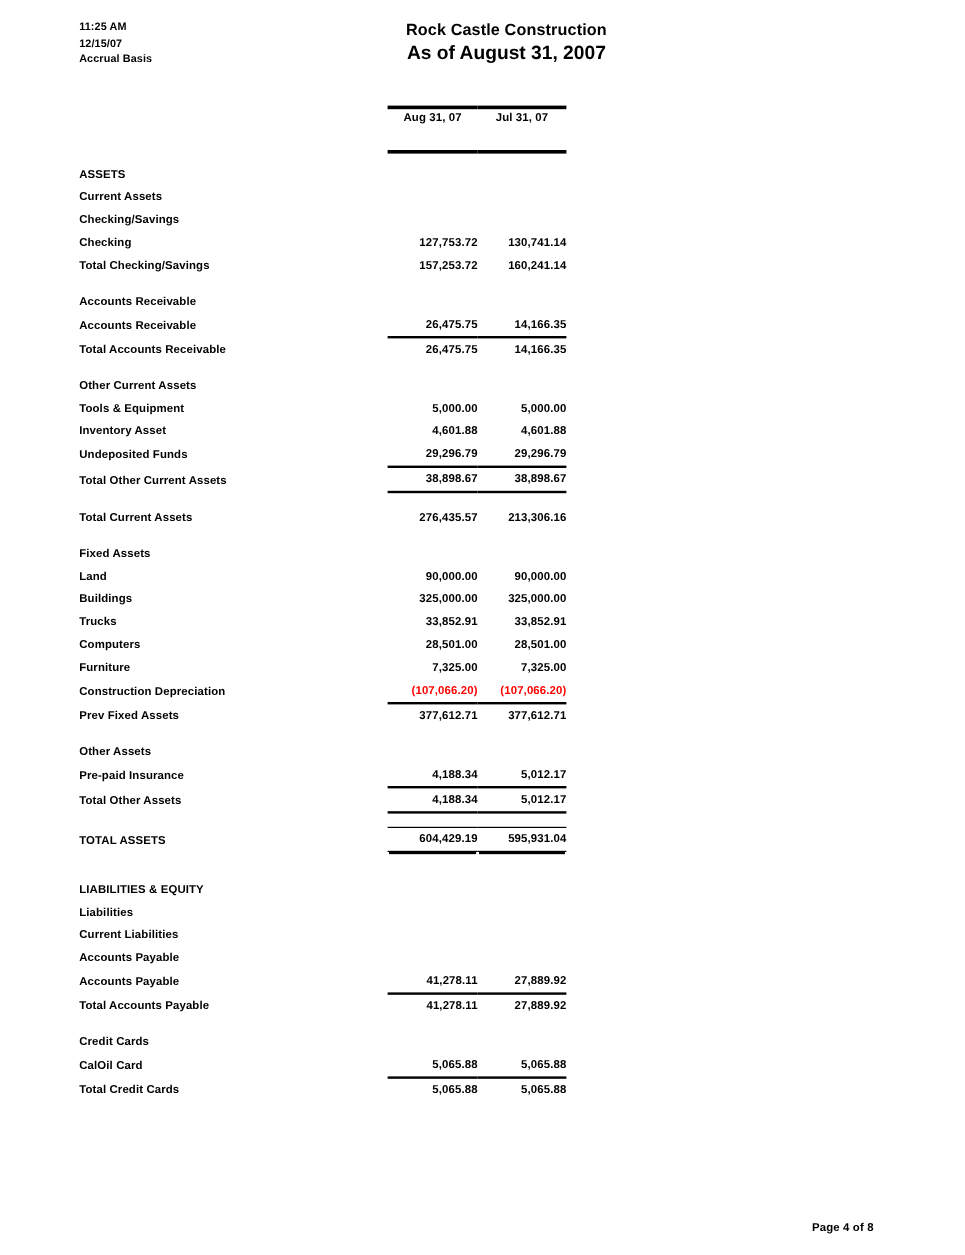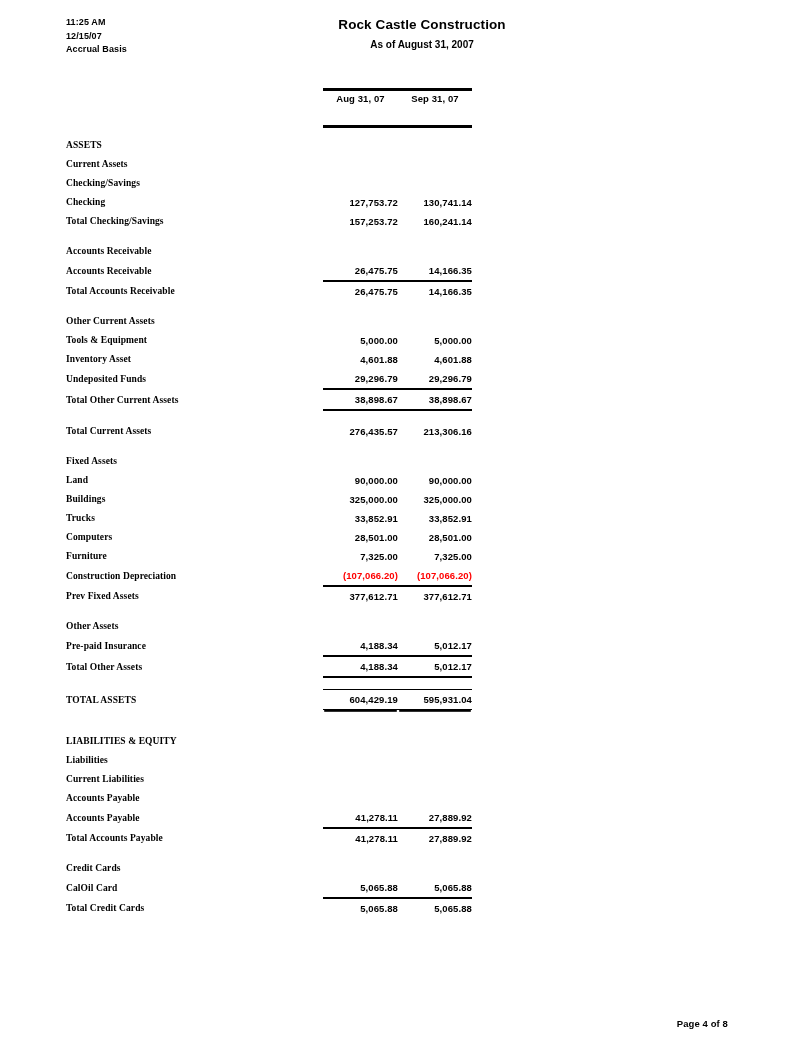--- a/index.html
+++ b/index.html
@@ -46,21 +46,21 @@
     line-height: 17px;
   }
   .title-report {
     font-size: 17px;
     font-weight: bold;
     letter-spacing: 0.05px;
     line-height: 21px;
     margin-top: 1px;
   }
   .title-asof {
-    font-size: 10px;
+    font-size: 16px;
     font-weight: bold;
     line-height: 17px;
     margin-top: 3px;
   }
 
   
   .sheet {
     position: absolute;
     left: 66px;
     top: 88px;
@@ -80,21 +80,21 @@
     font-weight: bold;
     line-height: 19px;
     height: 19px;
     letter-spacing: 0.1px;
   }
   col.c-label { width: 257px; }
   col.c-num1  { width: 75px; }
   col.c-gap   { width: 0px; }
   col.c-num2  { width: 74px; }
 
-  td.label { text-align: left; white-space: nowrap; font-family: Liberation Serif, serif; }
+  td.label { text-align: left; white-space: nowrap; }
   td.num {
     text-align: right;
     white-space: nowrap;
     padding-right: 1px;
   }
 
   
   .i0 { padding-left: 0px; }
   .i1 { padding-left: 22px; }
   .i2 { padding-left: 44px; }
@@ -156,21 +156,21 @@
         <col class="c-label">
           <col class="c-num1">
           <col class="c-gap">
           <col class="c-num2">
       </colgroup>
       <tbody id="rpt-body">
           <tr class="colhead">
             <td class="label"></td>
             <td class="num">Aug 31, 07</td>
             <td style="border-top: 3px solid rgb(0, 0, 0); border-bottom: 3px solid rgb(0, 0, 0);"></td>
-            <td class="num">Sep 31, 07</td>
+            <td class="num">Jul 31, 07</td>
           </tr>
           <tr class="spacer-sm">
             <td></td>
             <td></td>
             <td></td>
             <td></td>
           </tr>
           <tr>
             <td class="label i0">ASSETS</td>
             <td class="num"></td>

